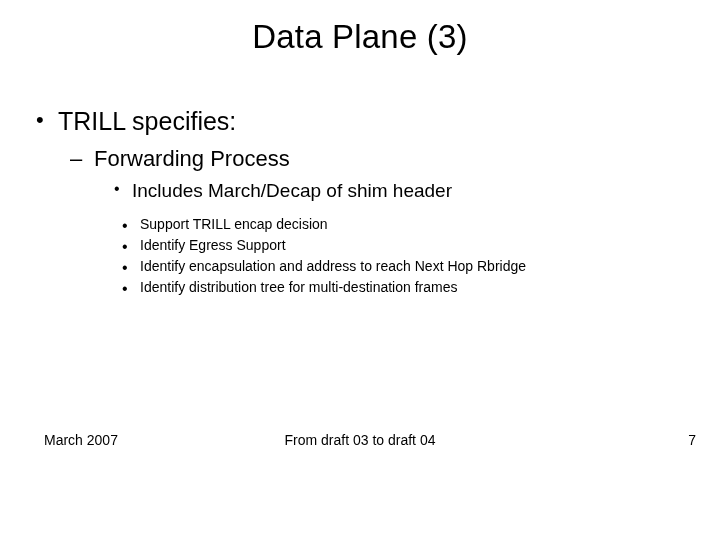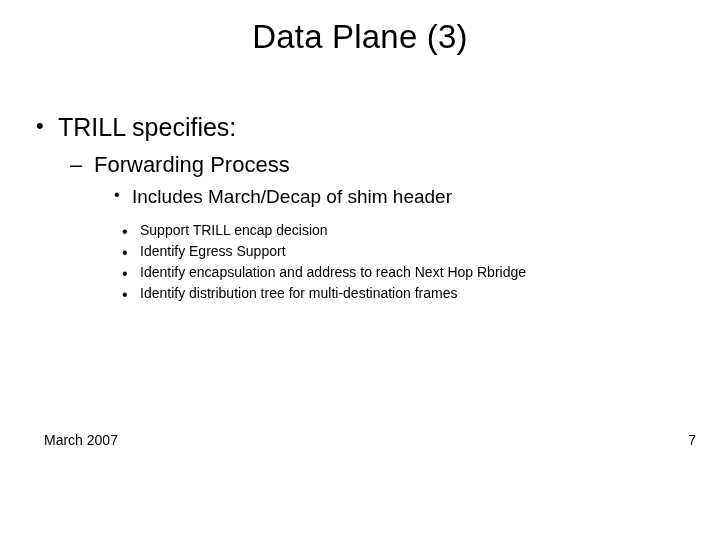--- a/index.html
+++ b/index.html
@@ -23,21 +23,21 @@
     position: absolute;
     top: 18px;
     left: 0;
     width: 720px;
     text-align: center;
     font-size: 33px;
     letter-spacing: 0.2px;
   }
   .body {
     position: absolute;
-    top: 112px;
+    top: 106px;
     left: 36px;
     width: 648px;
   }
   .lvl1 {
     font-size: 25px;
     line-height: 1.25;
     margin: 0 0 8px 0;
     padding-left: 22px;
     position: relative;
   }
@@ -155,16 +155,17 @@
       <span>Identify encapsulation and address to reach Next Hop Rbridge</span>
     </div>
     <div class="lvl3b">
       <span>Identify distribution tree for multi-destination frames</span>
     </div>
 
   </div>
 
   <div class="footer">
     <div class="left">March 2007</div>
+    <div class="center">From draft 03 to draft 04</div>
     <div class="right">7</div>
   </div>
 
 </div>
 
 </body></html>

